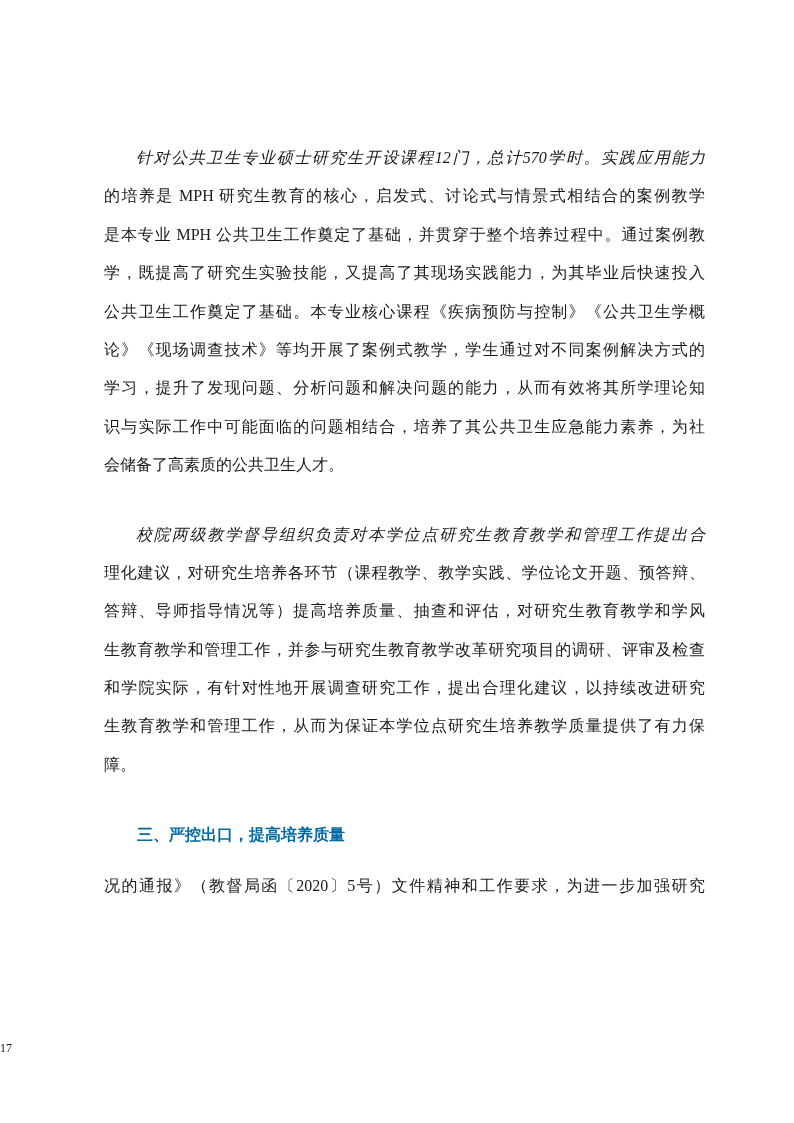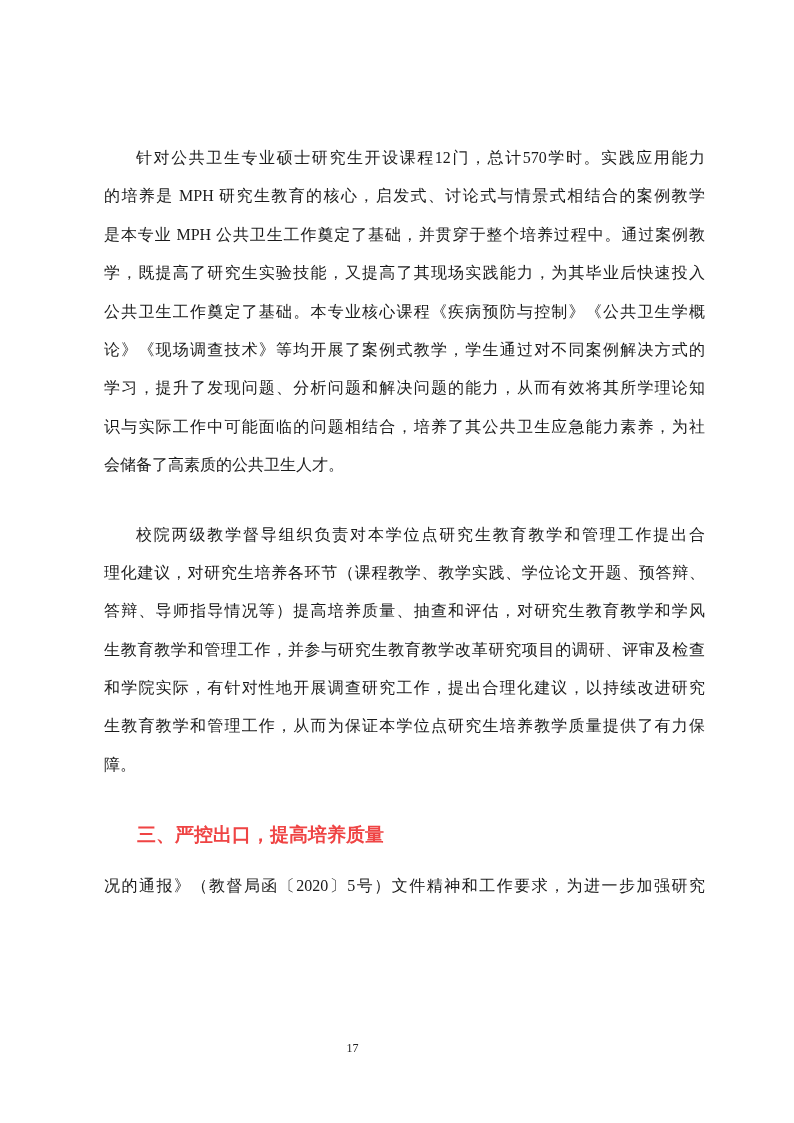--- a/index.html
+++ b/index.html
@@ -20,39 +20,39 @@
   .para { font-size: 16px; }
   .line {
     line-height: 38.4px;
     height: 38.4px;
     text-align: justify;
     text-align-last: justify;
     text-justify: inter-character;
     white-space: nowrap;
   }
   .line.last { text-align-last: left; }
-  .line.first { text-indent: 32px; }
+  .line.first { text-indent: 32px; font-style: italic; }
   .block-0 { margin-top: 139px; }
   .block-1 { margin-top: 31px; }
   .heading {
     margin-top: 36px;
     padding-left: 33px;
     font-family: "Liberation Sans", "DejaVu Sans", sans-serif;
     font-weight: bold;
-    font-size: 19px;
+    font-size: 16px;
     line-height: 30px;
-    color: #ef4444;
+    color: #0369a1;
     white-space: nowrap;
   }
   .block-3 { margin-top: 17px; }
   .page-number {
     position: absolute;
     top: 1040px; left: 0;
     width: 705px;
-    text-align: center;
+    text-align: left;
     font-size: 12px;
     line-height: 16px;
     color: #222222;
   }
 </style>
 </head>
 <body>
 
 <main>
   <div class="content">

